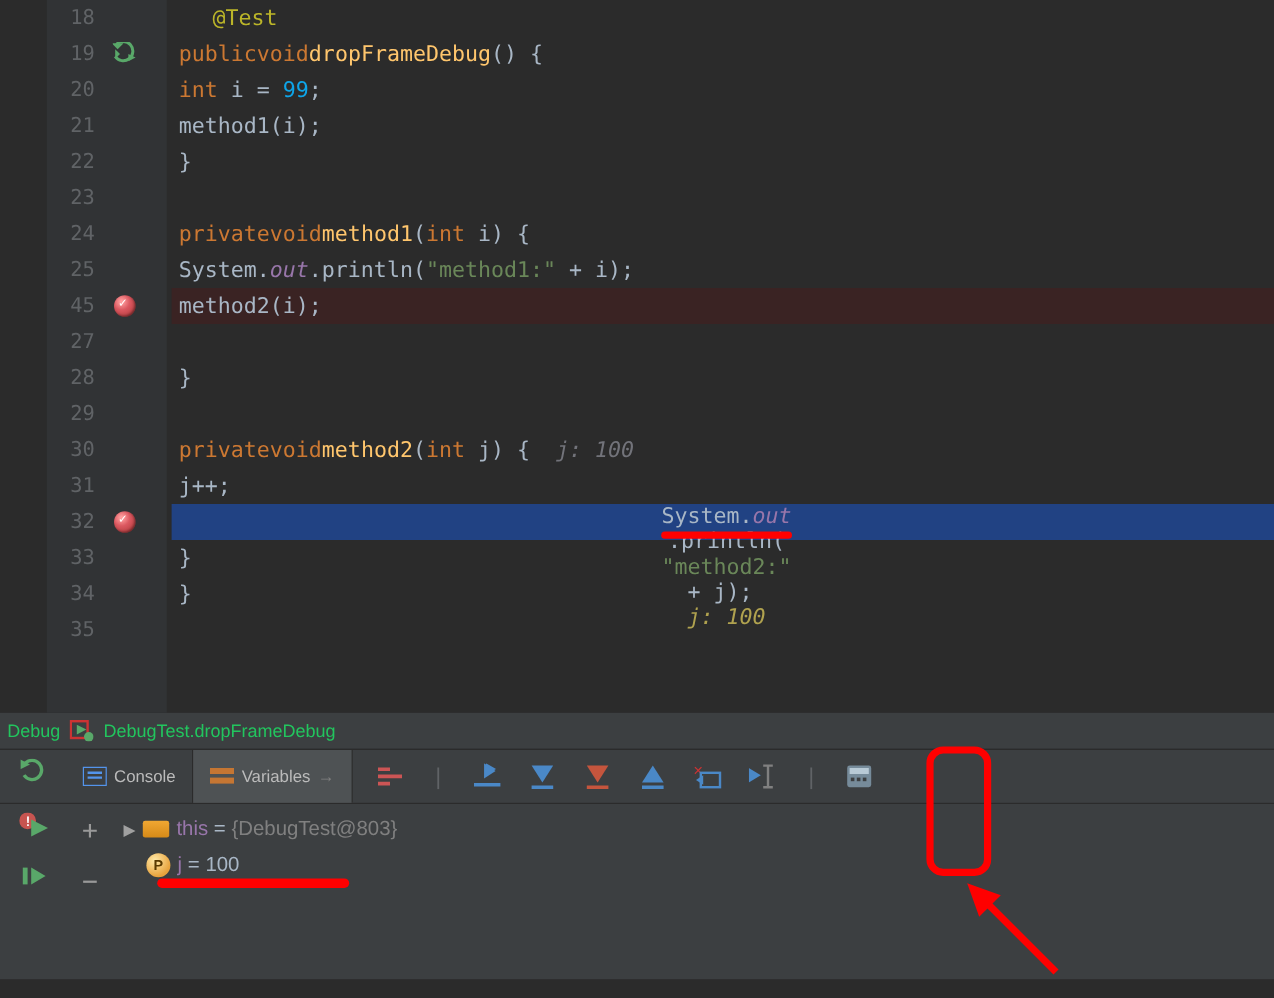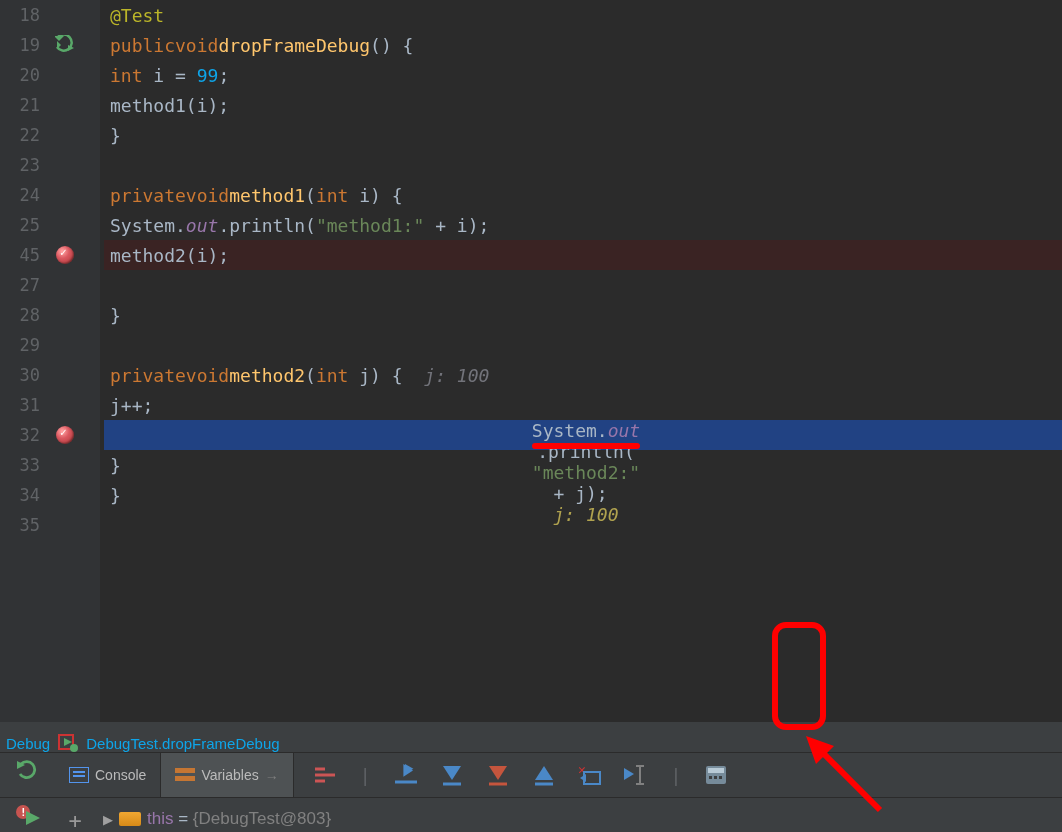--- a/index.html
+++ b/index.html
@@ -8,22 +8,23 @@
     font-family: 'Menlo', 'Consolas', monospace;
     font-size: 18px;
     color: #a9b7c6;
     width: 1062px;
     height: 832px;
     overflow: hidden;
     position: relative;
   }
   .editor {
     display: flex;
-    height: 722px;
+    height: 594px;
     background: #2b2b2b;
+    padding-left: 39px;
   }
   .gutter {
     width: 100px;
     background: #313335;
     flex-shrink: 0;
   }
   .gutter-row {
     display: flex;
     align-items: center;
     height: 30px;
@@ -67,36 +68,36 @@
     padding-left: 6px;
   }
   .hl-breakline {
     background: #3a2323;
   }
   .hl-current {
     background: #214283;
     flex-direction: column;
   }
   .kw { color: #cc7832; }
-  .ann { color: #bbb529; }
+  .ann { color: #bbb529; margin-left: 28px; }
   .fn { color: #ffc66d; }
   .str { color: #6a8759; }
   .num { color: #0ea5e9; }
   .field { color: #9876aa; font-style: italic; }
   .comment-inline { color: #72737a; font-style: italic; }
   .inline-val { color: #b0a24f; font-style: italic; }
 
   
   .debug-header {
     background: #3c3f41;
     height: 30px;
     display: flex;
-    align-items: flex-end;
+    align-items: center;
     padding-left: 6px;
-    color: #0ea5e9;
+    color: #22c55e;
     font-family: sans-serif;
     font-size: 15px;
     gap: 8px;
   }
   .debug-icon-run {
     display: inline-flex;
     align-items: center;
     justify-content: center;
   }
 

